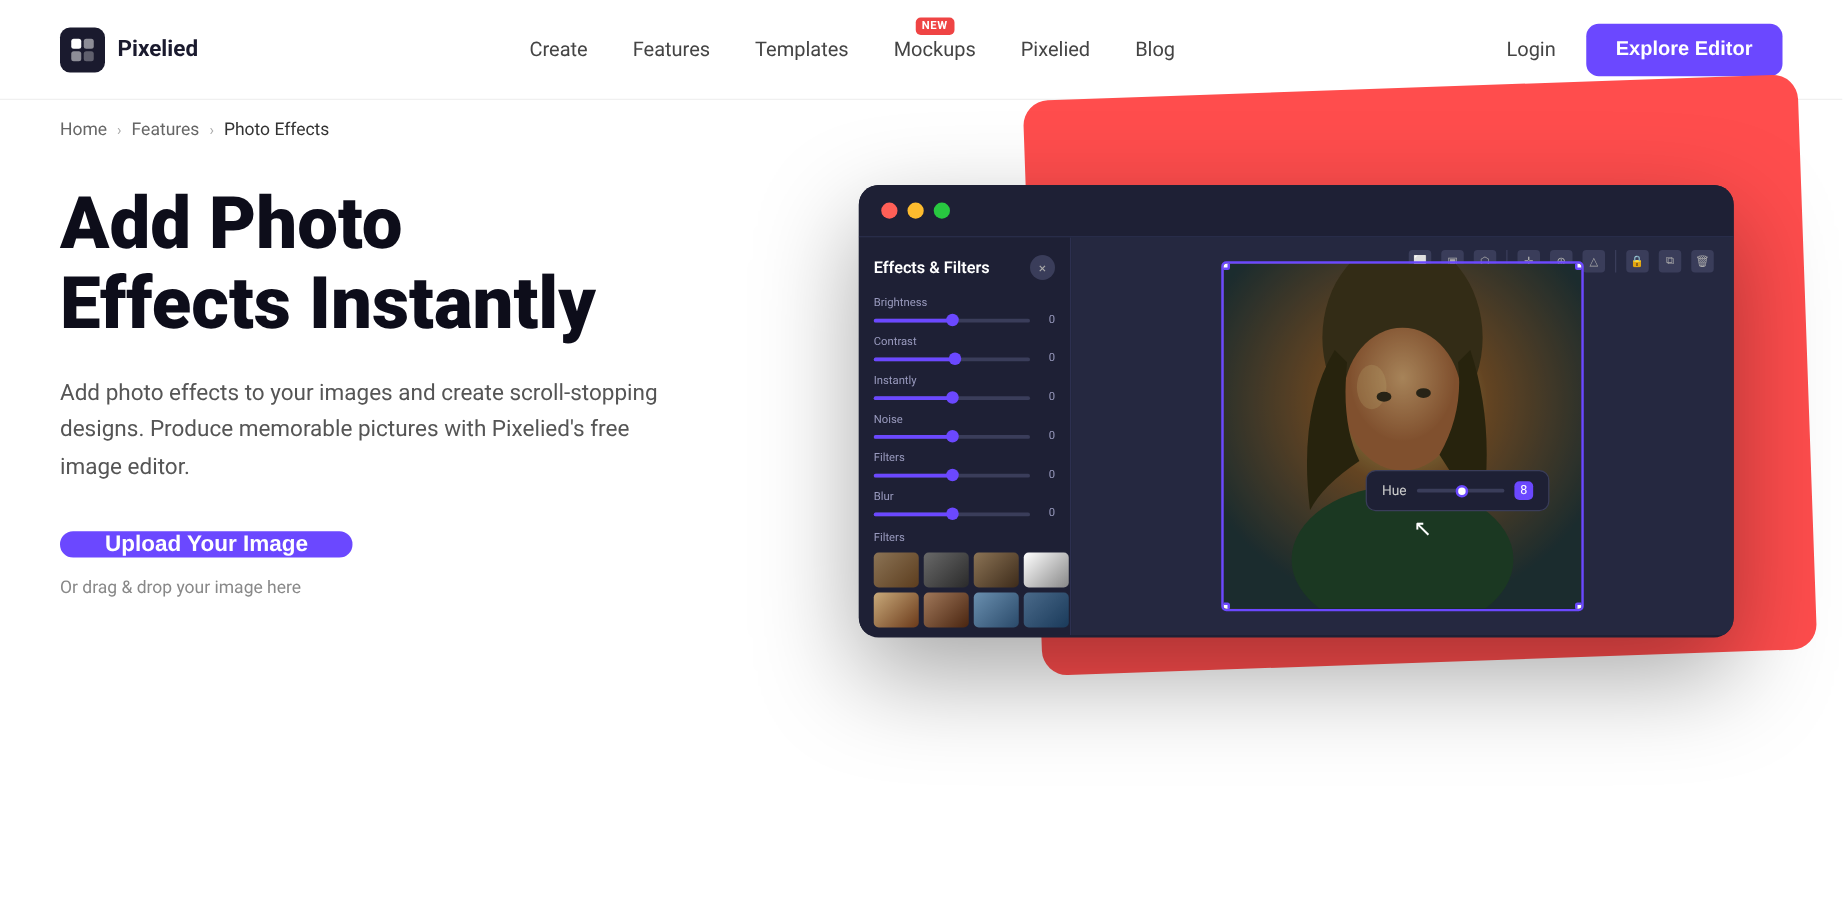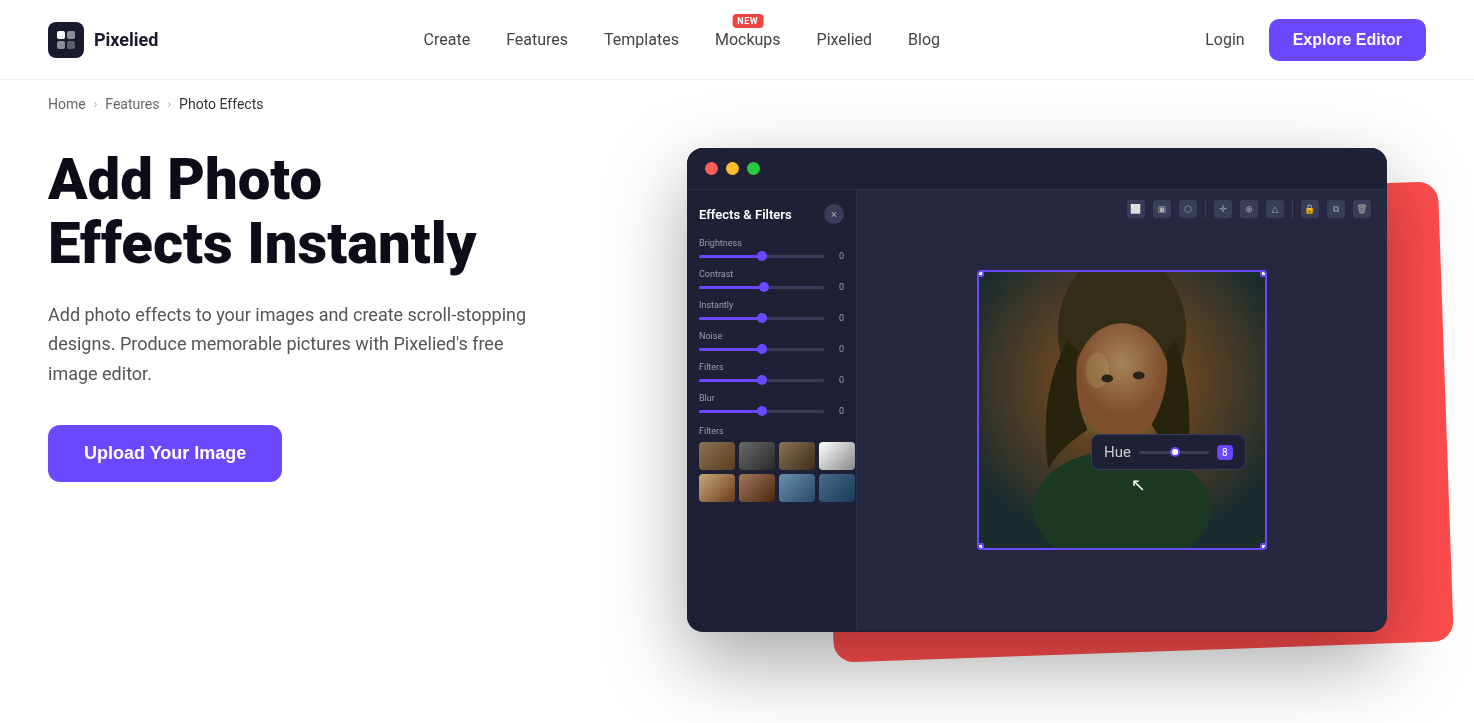--- a/index.html
+++ b/index.html
@@ -23,31 +23,31 @@
     .breadcrumb-sep { color: #aaa; font-size: 12px; }
     .breadcrumb-current { color: #333; }
 
     
     .main { display: flex; align-items: flex-start; padding: 20px 48px 40px 48px; gap: 60px; min-height: 580px; }
 
     
     .left-content { flex: 0 0 540px; }
     .hero-title { font-size: 58px; font-weight: 900; line-height: 1.1; color: #0d0d1a; margin-bottom: 24px; }
     .hero-desc { font-size: 18px; color: #555; line-height: 1.65; margin-bottom: 36px; max-width: 480px; }
-    .upload-btn { background: #6b48ff; color: white; font-size: 18px; font-weight: 700; padding: 18px 36px; border-radius: 12px; border: none; cursor: pointer; display: inline-block; }
+    .upload-btn { background: #6b48ff; color: white; font-size: 18px; font-weight: 700; padding: 0 36px; border-radius: 12px; border: none; cursor: pointer; display: inline-block; }
     .drag-drop-text { margin-top: 16px; font-size: 14px; color: #888; }
 
     
     .right-content { flex: 1; position: relative; display: flex; align-items: center; justify-content: center; }
 
     
     .bg-accent { position: absolute; right: -20px; bottom: -20px; width: 620px; height: 460px; background: #ff4d4d; border-radius: 20px; z-index: 0; transform: rotate(-2deg); }
 
     
-    .editor-window { position: relative; z-index: 1; width: 700px; height: 484px; background: #1e2035; border-radius: 16px; overflow: hidden; box-shadow: 0 30px 80px rgba(0,0,0,0.35); }
+    .editor-window { position: relative; z-index: 1; width: 700px; height: 362px; background: #1e2035; border-radius: 16px; overflow: hidden; box-shadow: 0 30px 80px rgba(0,0,0,0.35); }
     .editor-titlebar { display: flex; align-items: center; gap: 8px; padding: 14px 18px; background: #1e2035; border-bottom: 1px solid #2d3050; }
     .dot { width: 13px; height: 13px; border-radius: 50%; }
     .dot-red { background: #ff5f57; }
     .dot-yellow { background: #febc2e; }
     .dot-green { background: #28c840; }
 
     .editor-body { display: flex; height: calc(100% - 44px); }
 
     
     .effects-panel { width: 170px; background: #1e2035; border-right: 1px solid #2d3050; padding: 14px 12px; flex-shrink: 0; }
@@ -84,21 +84,21 @@
 
     
     .handle { width: 10px; height: 10px; background: white; border: 2px solid #6b48ff; border-radius: 2px; position: absolute; }
     .handle-tl { top: -5px; left: -5px; }
     .handle-tr { top: -5px; right: -5px; }
     .handle-bl { bottom: -5px; left: -5px; }
     .handle-br { bottom: -5px; right: -5px; }
 
     
     .hue-tooltip { position: absolute; bottom: 80px; left: 50%; transform: translateX(-20%); background: #1e2035; border: 1px solid #3a3d5a; border-radius: 8px; padding: 8px 12px; display: flex; align-items: center; gap: 8px; }
-    .hue-label { color: #ccc; font-size: 15px; }
+    .hue-label { color: #ccc; font-size: 11px; }
     .hue-slider-track { width: 70px; height: 3px; background: #3a3d5a; border-radius: 2px; position: relative; }
     .hue-slider-thumb { width: 10px; height: 10px; background: white; border: 2px solid #6b48ff; border-radius: 50%; position: absolute; top: 50%; left: 45%; transform: translateY(-50%); }
     .hue-val { background: #6b48ff; color: white; font-size: 10px; padding: 2px 5px; border-radius: 4px; }
 
     
     .ft1 { background: linear-gradient(135deg, #8b7355, #5c3d1e); }
     .ft2 { background: linear-gradient(135deg, #696969, #2a2a2a); }
     .ft3 { background: linear-gradient(135deg, #8b7355, #3d2b1a); }
     .ft4 { background: linear-gradient(135deg, #fff, #888); }
     .ft5 { background: linear-gradient(135deg, #c8a97a, #6b3a1a); }
@@ -150,20 +150,21 @@
 
 <main class="main">
 
   <div class="left-content">
     <h1 class="hero-title">
       <span>Add Photo</span><br>
       <span>Effects Instantly</span>
     </h1>
     <p class="hero-desc">Add photo effects to your images and create scroll-stopping designs. Produce memorable pictures with Pixelied's free image editor.</p>
     <button class="upload-btn">Upload Your Image</button>
+    <p class="drag-drop-text">Or drag &amp; drop your image here</p>
   </div>
 
   <div class="right-content">
     <div class="bg-accent"></div>
     <div class="editor-window">
 
       <div class="editor-titlebar">
         <div class="dot dot-red"></div>
         <div class="dot dot-yellow"></div>
         <div class="dot dot-green"></div>

